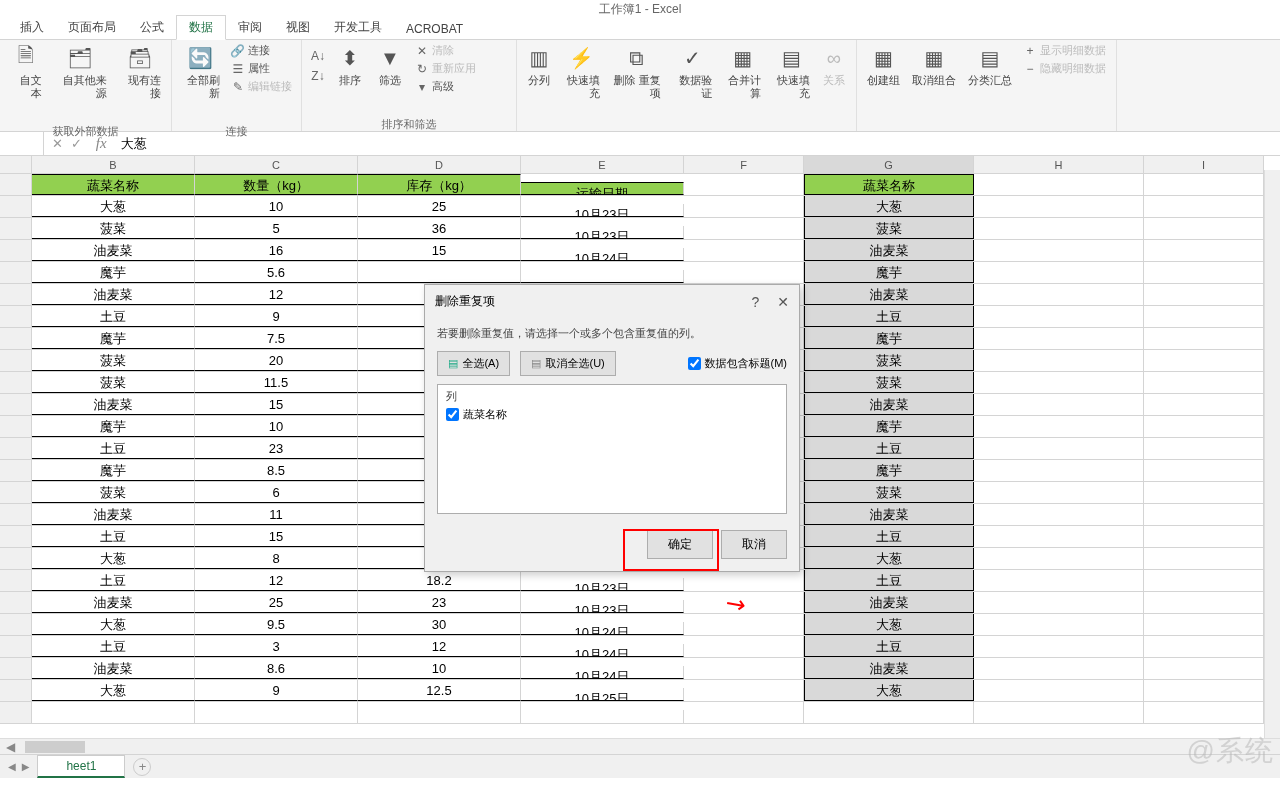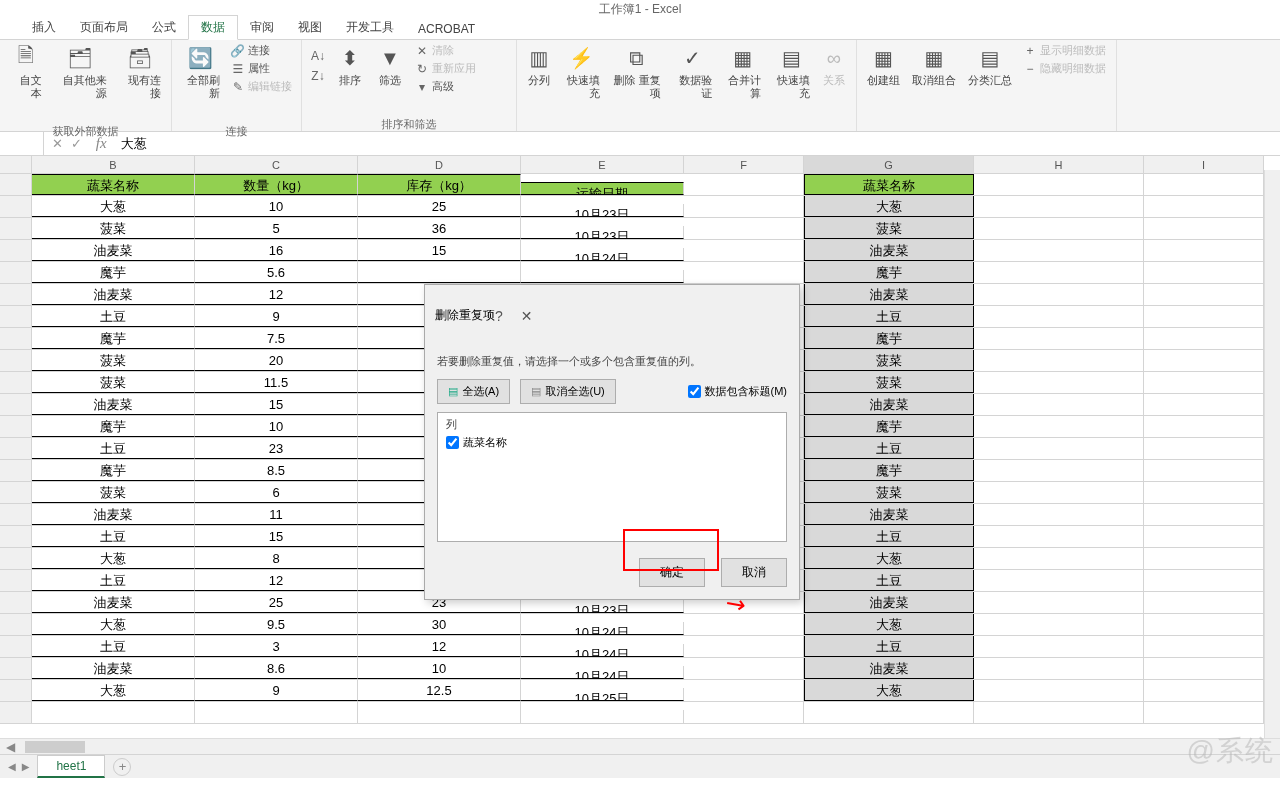--- a/index.html
+++ b/index.html
@@ -1,20 +1,20 @@
 <!DOCTYPE html>
 <html><head>
 <meta charset="utf-8">
 <style>
 * { margin: 0; padding: 0; box-sizing: border-box; font-family: "Microsoft YaHei", "Segoe UI", sans-serif; }
 body { background: #fff; overflow: hidden; width: 1280px; height: 800px; position: relative; font-size: 12px; }
 
 .titlebar { height: 18px; background: #fff; text-align: center; font-size: 12px; color: #666; padding-top: 1px; }
 
-.tabs { display: flex; border-bottom: 1px solid #d4d4d4; height: 22px; align-items: flex-end; padding-left: 20px; }
+.tabs { display: flex; border-bottom: 1px solid #d4d4d4; height: 22px; align-items: flex-end; padding-left: 8px; }
 .tab { padding: 3px 12px; font-size: 12px; color: #444; cursor: pointer; }
 .tab.active { border: 1px solid #d4d4d4; border-bottom: 1px solid #fff; background: #fff; margin-bottom: -1px; color: #217346; }
 
 .ribbon { display: flex; height: 92px; border-bottom: 1px solid #d4d4d4; background: #f5f5f5; }
 .rgroup { border-right: 1px solid #e0e0e0; padding: 2px 6px; display: flex; flex-direction: column; justify-content: space-between; }
 .rgroup-content { display: flex; gap: 4px; flex: 1; align-items: flex-start; }
 .rgroup-label { text-align: center; font-size: 11px; color: #666; padding: 2px 0; position: relative; margin-top: 20px; }
 .rgroup-label .expand { position: absolute; right: 0; bottom: 1px; font-size: 10px; color: #888; }
 .rbtn { display: flex; flex-direction: column; align-items: center; gap: 2px; padding: 2px 4px; cursor: pointer; min-width: 32px; }
 .rbtn-icon { width: 28px; height: 28px; display: flex; align-items: center; justify-content: center; font-size: 20px; color: #555; }
@@ -46,37 +46,37 @@
 .cell.B { width: 163px; } .cell.C { width: 163px; } .cell.D { width: 163px; } .cell.E { width: 163px; margin-top: 8px; }
 .cell.F { width: 120px; } .cell.G { width: 170px; } .cell.H { width: 170px; } .cell.I { width: 120px; }
 .row.header-row .cell.B, .row.header-row .cell.C, .row.header-row .cell.D, .row.header-row .cell.E { background: #92d050; border-bottom: 1px solid #000; border-top: 1px solid #000; font-weight: 400; }
 .row.data-row .cell.B, .row.data-row .cell.C, .row.data-row .cell.D, .row.data-row .cell.E { border-bottom: 1px solid #000; }
 
 .row.header-row .cell.G { background: #92d050; border: 1px solid #000; border-bottom: 1px solid #000; }
 .row.data-row .cell.G { background: #d9d9d9; border-left: 1px solid #000; border-right: 1px solid #000; border-bottom: 1px solid #000; }
 
 .sheet-tabs { display: flex; height: 24px; border-top: 1px solid #d4d4d4; align-items: center; background: #f0f0f0; }
 .sheet-nav { display: flex; gap: 6px; padding: 0 8px; color: #888; font-size: 10px; }
-.sheet-tab { padding: 3px 18px; background: #fff; border: 1px solid #ccc; font-size: 12px; color: #217346; border-bottom: 2px solid #217346; }
+.sheet-tab { padding: 3px 28px; background: #fff; border: 1px solid #ccc; font-size: 12px; color: #217346; border-bottom: 2px solid #217346; }
 .add-sheet { width: 18px; height: 18px; border: 1px solid #ccc; border-radius: 50%; margin-left: 8px; display: flex; align-items: center; justify-content: center; font-size: 13px; color: #888; cursor: pointer; }
 
 .status-bar { height: 22px; background: #217346; color: #fff; display: flex; justify-content: flex-end; align-items: center; padding: 0 12px; font-size: 11px; }
 
 .dialog { position: absolute; left: 424px; top: 284px; width: 376px; background: #f0f0f0; border: 1px solid #aaa; box-shadow: 3px 3px 8px rgba(0,0,0,0.2); }
-.dialog-title { display: flex; align-items: center; padding: 22px 10px; font-size: 12px; }
+.dialog-title { display: flex; justify-content: space-between; align-items: center; padding: 8px 10px; font-size: 12px; }
 .dialog-close { display: flex; gap: 18px; font-size: 14px; color: #555; }
 .dialog-body { padding: 8px 12px; }
 .dialog-msg { font-size: 11px; color: #444; margin-bottom: 10px; }
 .dialog-controls { display: flex; gap: 10px; align-items: center; margin-bottom: 8px; }
 .dbtn { border: 1px solid #adadad; background: #e1e1e1; padding: 4px 10px; font-size: 11px; cursor: pointer; display: flex; align-items: center; gap: 4px; }
 .checkbox-wrap { display: flex; align-items: center; gap: 4px; font-size: 11px; margin-left: auto; }
 .dialog-list { border: 1px solid #adadad; background: #fff; height: 130px; padding: 4px 8px; font-size: 11px; }
 .dialog-list .hdr { color: #444; margin-bottom: 3px; }
 .dialog-list .item { display: flex; align-items: center; gap: 4px; }
-.dialog-footer { display: flex; justify-content: flex-end; gap: 16px; padding: 8px 12px 12px; }
+.dialog-footer { display: flex; justify-content: flex-end; gap: 8px; padding: 8px 12px 12px; }
 .dfbtn { border: 1px solid #adadad; background: #e1e1e1; padding: 5px 20px; font-size: 12px; cursor: pointer; }
 .highlight-box { position: absolute; border: 2px solid #ff0000; pointer-events: none; }
 
 .arrow { position: absolute; left: 725px; top: 590px; color: #ff0000; font-size: 24px; transform: rotate(-35deg); }
 
 .watermark { position: absolute; right: 6px; bottom: 30px; font-size: 28px; color: rgba(180,180,180,0.5); font-family: sans-serif; letter-spacing: 1px; }
 .scroll-track { position: absolute; right: 0; top: 170px; bottom: 50px; width: 16px; background: #f0f0f0; border-left: 1px solid #ddd; }
 .hscroll { height: 16px; background: #f0f0f0; border-top: 1px solid #ddd; display:flex; align-items:center; }
 .hscroll .thumb { width: 60px; height: 12px; background: #cdcdcd; margin-left: 4px; }
 </style>

